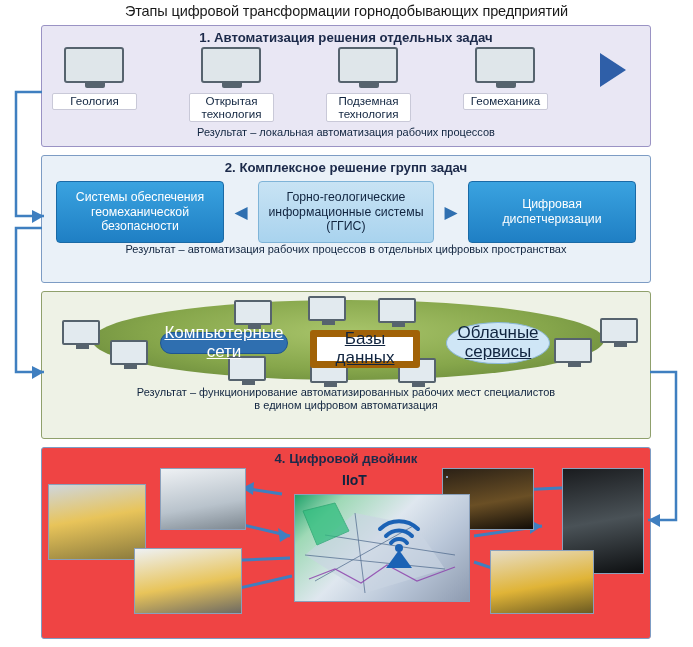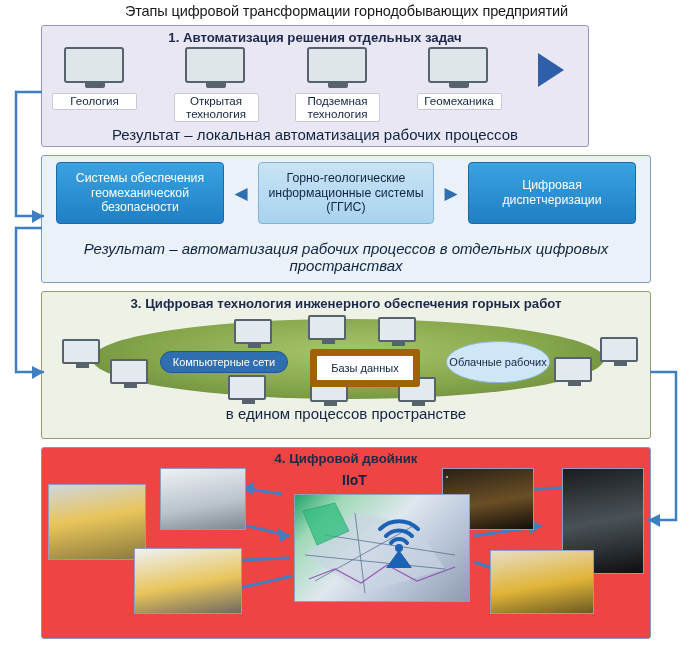--- a/index.html
+++ b/index.html
@@ -37,28 +37,28 @@
   }
   .stage-title {
     text-align: center;
     font-weight: bold;
     font-size: 13.2px;
     color: #1c2a4a;
     margin-top: 4px;
   }
   .stage-result {
     text-align: center;
-    font-size: 15px;
+    font-size: 11px;
     color: #10243f;
     line-height: 1.15;
   }
 
   
   #stage1 {
-    left: 41px; top: 25px; width: 548px; height: 122px;
+    left: 41px; top: 25px; width: 610px; height: 122px;
     background: #e9e7f4;
     border-color: #9a93c4;
   }
   .s1-row {
     display: flex;
     justify-content: space-between;
     align-items: flex-start;
     padding: 2px 24px 0 10px;
   }
   .s1-item {
@@ -188,26 +188,27 @@
     position: absolute;
     left: 44px; top: 6px;
     width: 512px; height: 80px;
     border-radius: 50%;
     background: radial-gradient(ellipse at 50% 40%, #a8c46a 0%, #86a64b 55%, #5f7f35 100%);
   }
   .pill {
     position: absolute;
     box-sizing: border-box;
     border-radius: 12px;
-    font-size: 11px;
+    font-size: 17px;
     text-align: center;
     display: flex;
     align-items: center;
     justify-content: center;
     line-height: 1.1;
+    text-decoration: underline;
   }
   .pill-net {
     left: 112px; top: 38px; width: 128px; height: 22px;
     background: #2f6fb0; color: #fff; border: 1px solid #1f5590;
   }
   .pill-db {
     left: 262px; top: 36px; width: 110px; height: 38px;
     background: #ffffff; color: #10243f; border: 7px solid #a16207;
     border-radius: 3px;
   }
@@ -344,34 +345,34 @@
       </div>
 
 
       <div class="play-arrow"></div>
     </div>
 
     <div class="stage-result" style="margin-top:4px;">Результат – локальная автоматизация рабочих процессов</div>
   </div>
 
   <div class="stage" id="stage2">
+    <div class="stage-title">2. Комплексное решение групп задач</div>
 
     <div class="s2-row">
       <div class="s2-box">Системы обеспечения геомеханической безопасности</div>
       <div class="s2-arrow">◀</div>
       <div class="s2-box mid">Горно-геологические информационные системы (ГГИС)</div>
       <div class="s2-arrow">▶</div>
       <div class="s2-box">Цифровая диспетчеризации</div>
     </div>
 
-    <div class="stage-result" style="margin-top:16px;font-style:italic;">Результат – автоматизация рабочих процессов в отдельных цифровых пространствах</div>
+    <div class="stage-result" style="margin-top:0;">Результат – автоматизация рабочих процессов в отдельных цифровых пространствах</div>
   </div>
 
   <div class="stage" id="stage3">
-    <div class="stage-title">3. Цифровая технология инженерного обеспечения горных работ</div>
 
     <div class="s3-scene">
       <div class="ellipse"></div>
 
       <div class="mini-mon" style="left:14px; top:26px;">
         <div class="screen"></div>
           <div class="stand"></div>
       </div>
       <div class="mini-mon" style="left:62px; top:46px;">
         <div class="screen"></div>
@@ -405,24 +406,25 @@
         <div class="screen"></div>
           <div class="stand"></div>
       </div>
       <div class="mini-mon" style="left:552px; top:24px;">
         <div class="screen"></div>
           <div class="stand"></div>
       </div>
 
       <div class="pill pill-net">Компьютерные сети</div>
       <div class="pill pill-db">Базы данных</div>
-      <div class="pill cloud">Облачные рабочих</div>
+      <div class="pill cloud">Облачные сервисы</div>
     </div>
 
-    <div class="stage-result">в едином процессов пространстве</div>
+    <div class="stage-result">Результат – функционирование автоматизированных рабочих мест специалистов</div>
+    <div class="stage-result">в едином цифровом автоматизация</div>
   </div>
 
   <div class="stage" id="stage4">
     <div class="s4-title">4. Цифровой двойник</div>
 
     <div class="s4-scene">
 
       <div class="iiot-label">IIoT</div>
 
       <svg class="conn" style="left:0; top:0;" width="610" height="148">

